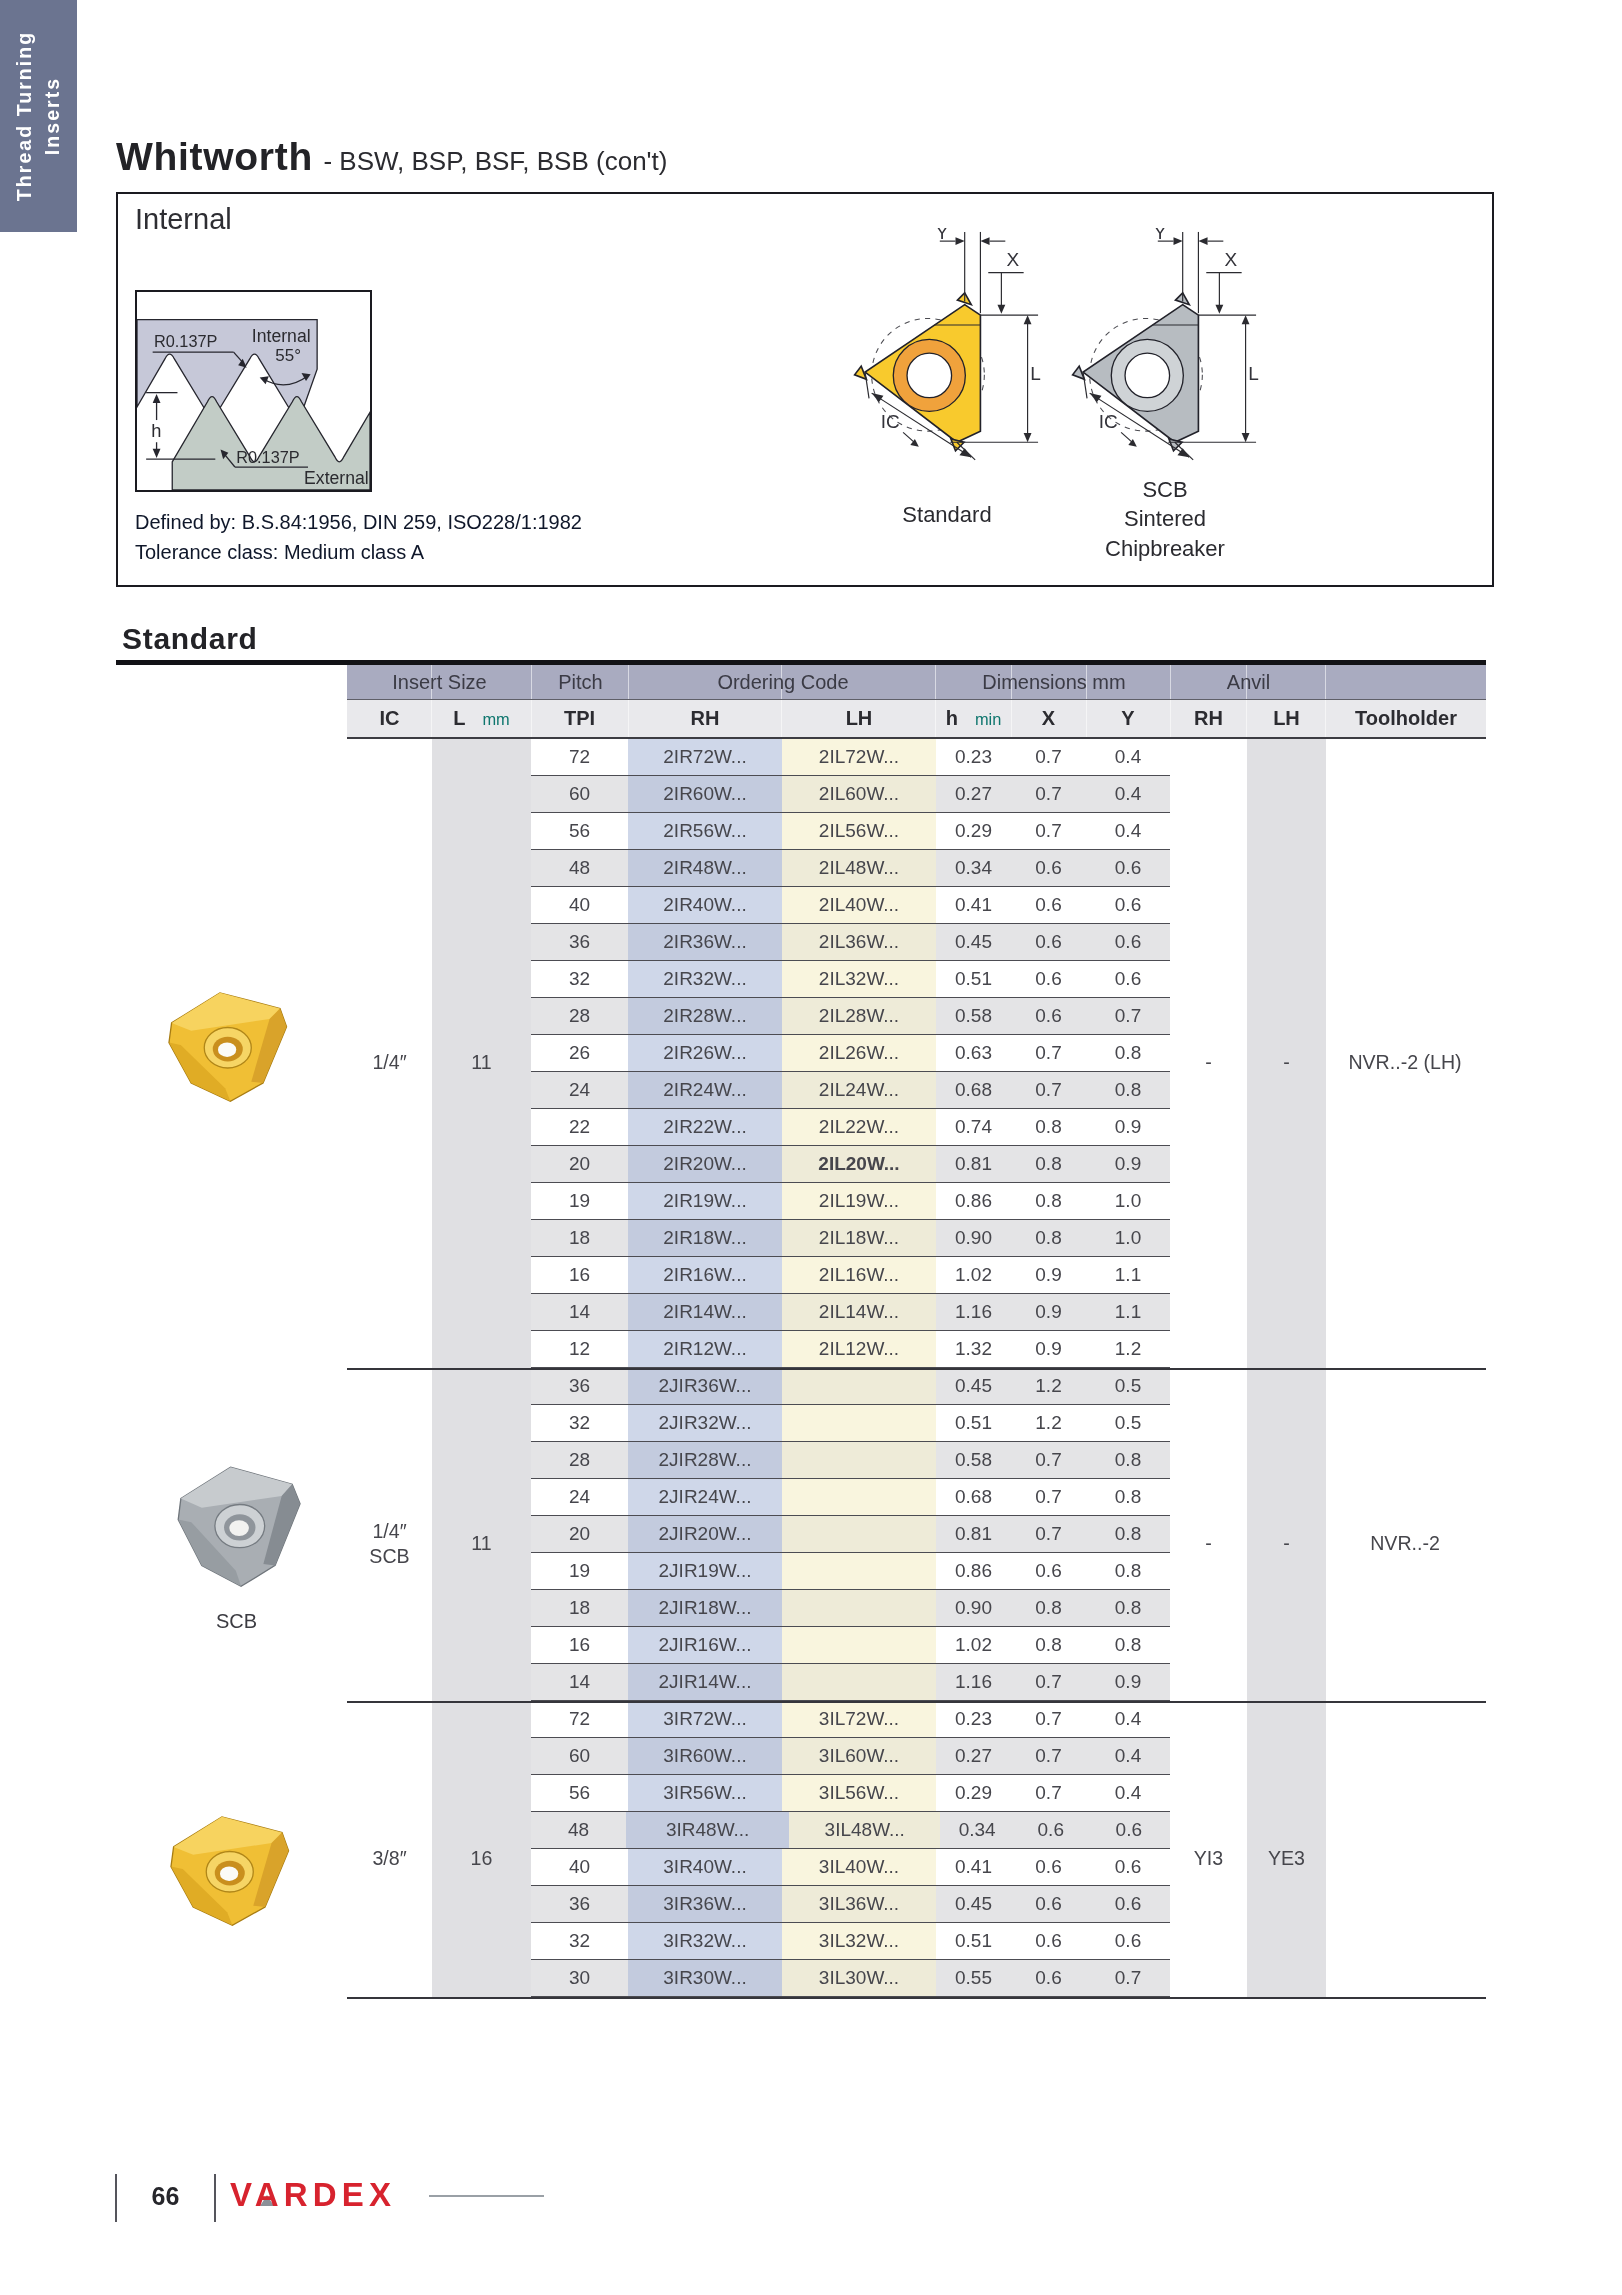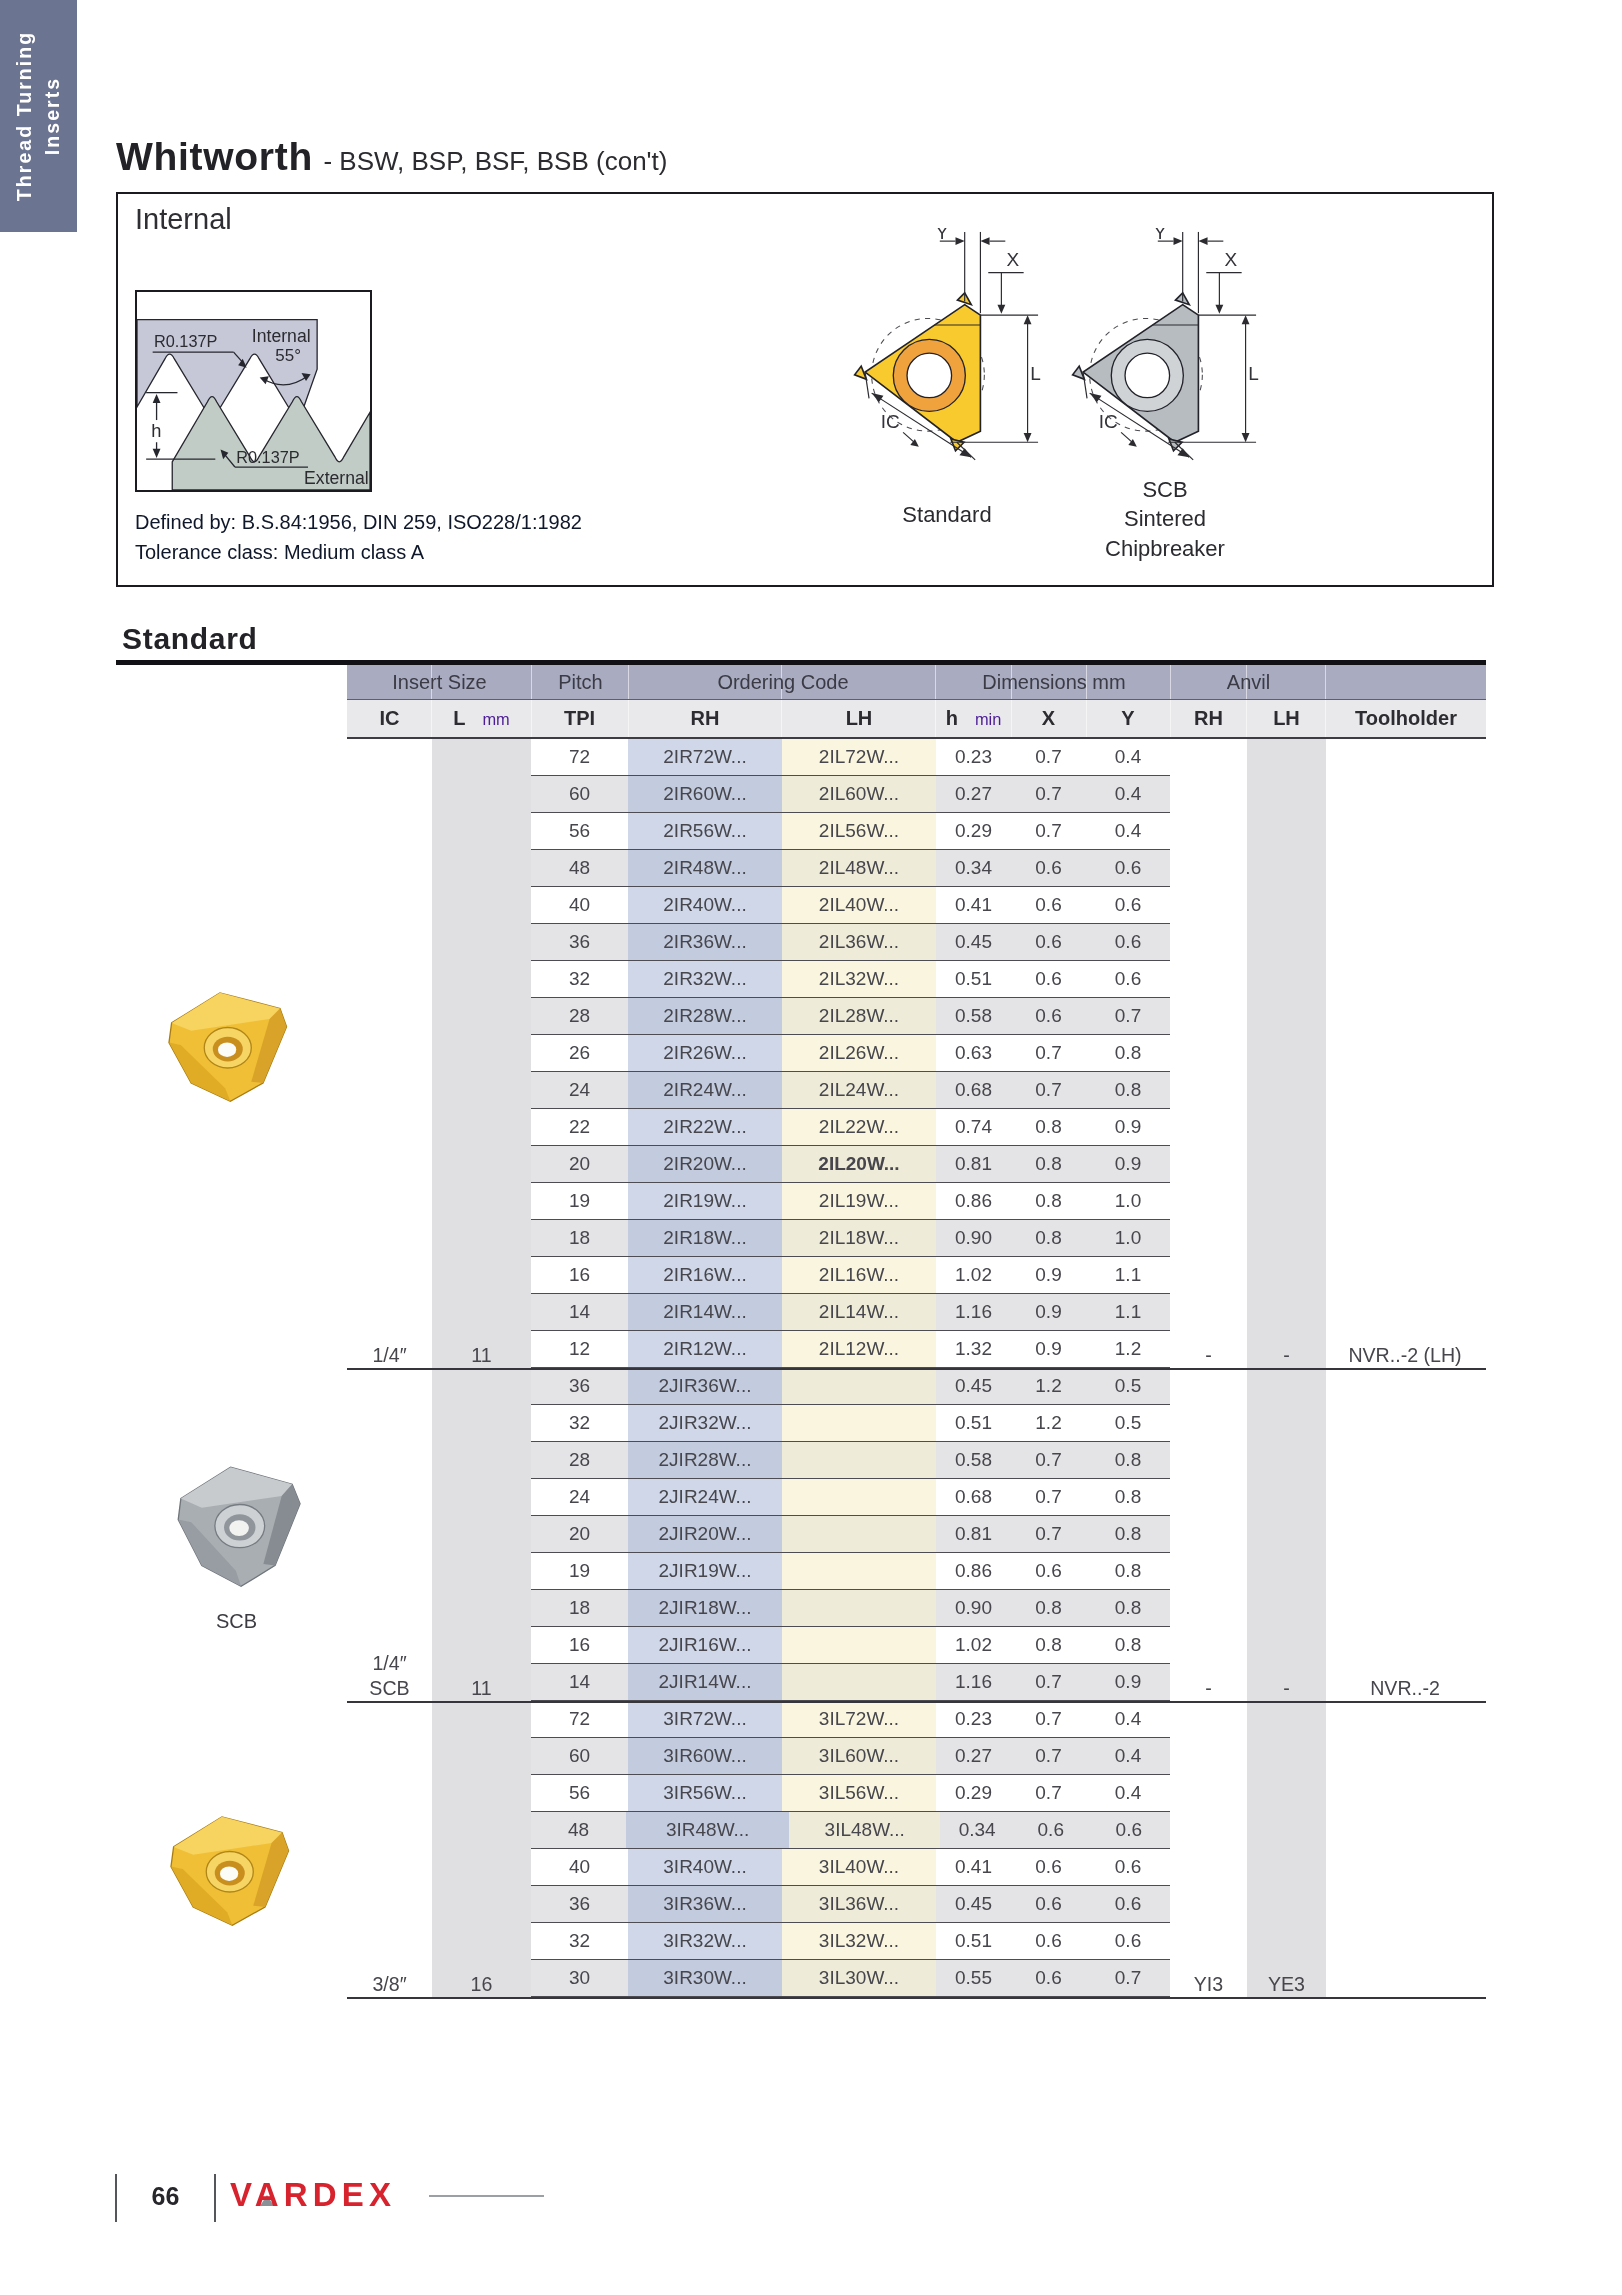--- a/index.html
+++ b/index.html
@@ -45,37 +45,37 @@
   .caption-scb{position:absolute;left:952px;top:281px;width:190px;text-align:center;font-size:22px;line-height:29.4px;color:#2b2b30;}
 
   
   .section-heading{position:absolute;left:122px;top:622px;font-size:30px;font-weight:bold;color:#232327;letter-spacing:0.7px;}
   .table-top-rule{position:absolute;left:116px;top:660px;width:1370px;height:4.6px;background:#121216;}
   .table-area{position:absolute;left:347px;top:665px;width:1139px;}
   .ghead{position:relative;height:34px;background:#a9abc0;display:flex;align-items:center;border-bottom:1.3px solid #5f5f68;}
   .ghead .gc{display:flex;align-items:center;justify-content:center;height:100%;font-size:20px;color:#3b3b45;position:relative;z-index:1;}
   .shead{position:relative;height:37px;background:#e9e9ec;display:flex;align-items:center;border-bottom:2px solid #3c3c42;}
   .shead .sc{display:flex;align-items:baseline;justify-content:center;height:100%;font-size:20px;font-weight:bold;color:#2c2c31;position:relative;z-index:1;padding-top:6.5px;box-sizing:border-box;}
-  .shead .sc .unit{font-weight:normal;color:#4c1d95;font-size:16.4px;margin-left:17px;}
+  .shead .sc .unit{font-weight:normal;color:#0f766e;font-size:16.4px;margin-left:17px;}
   .vline{position:absolute;top:0;bottom:0;width:1.3px;background:rgba(255,255,255,0.55);z-index:0;}
 
   .tbody{position:relative;}
   .band{position:absolute;top:0;background:#e0e0e3;z-index:0;}
   .tgroup{position:relative;z-index:1;}
   .trow{display:flex;height:37px;}
   .c{display:flex;align-items:center;justify-content:center;font-size:19px;color:#46464c;}
   .banded{display:flex;width:639px;box-sizing:border-box;border-bottom:1.3px solid #4c4c52;}
   .tgroup .trow:last-child .banded{border-bottom:none;}
   .trow.even .banded{background:#ffffff;}
   .trow.odd  .banded{background:#e4e4e6;}
   .trow.even .cell-rh{background:#cfd7e9;}
   .trow.odd  .cell-rh{background:#c3cbde;}
   .trow.even .cell-lh{background:#f9f5de;}
   .trow.odd  .cell-lh{background:#eeebd8;}
-  .gov{position:absolute;top:0;height:100%;display:flex;flex-direction:column;align-items:center;justify-content:flex-end;z-index:2;font-size:19.6px;color:#46464c;line-height:25px;text-align:center;}
+  .gov{position:absolute;top:9px;height:100%;display:flex;flex-direction:column;align-items:center;justify-content:center;z-index:2;font-size:19.6px;color:#46464c;line-height:25px;text-align:center;}
   .gsep{position:absolute;left:0;width:1139px;height:2px;background:#35353b;z-index:3;transform:translateY(-50%);}
 
   
   .photo{position:absolute;}
   .photo svg{display:block;width:100%;height:100%;}
   .photo2-caption{position:absolute;left:161px;top:1610px;width:151px;text-align:center;font-size:20px;color:#3c3c42;}
 
   
   .footer-bar{position:absolute;width:2px;height:48px;background:#55555c;top:2174px;}
   .page-number{position:absolute;left:117px;top:2182px;width:97px;text-align:center;font-size:25px;font-weight:bold;color:#26262b;}

